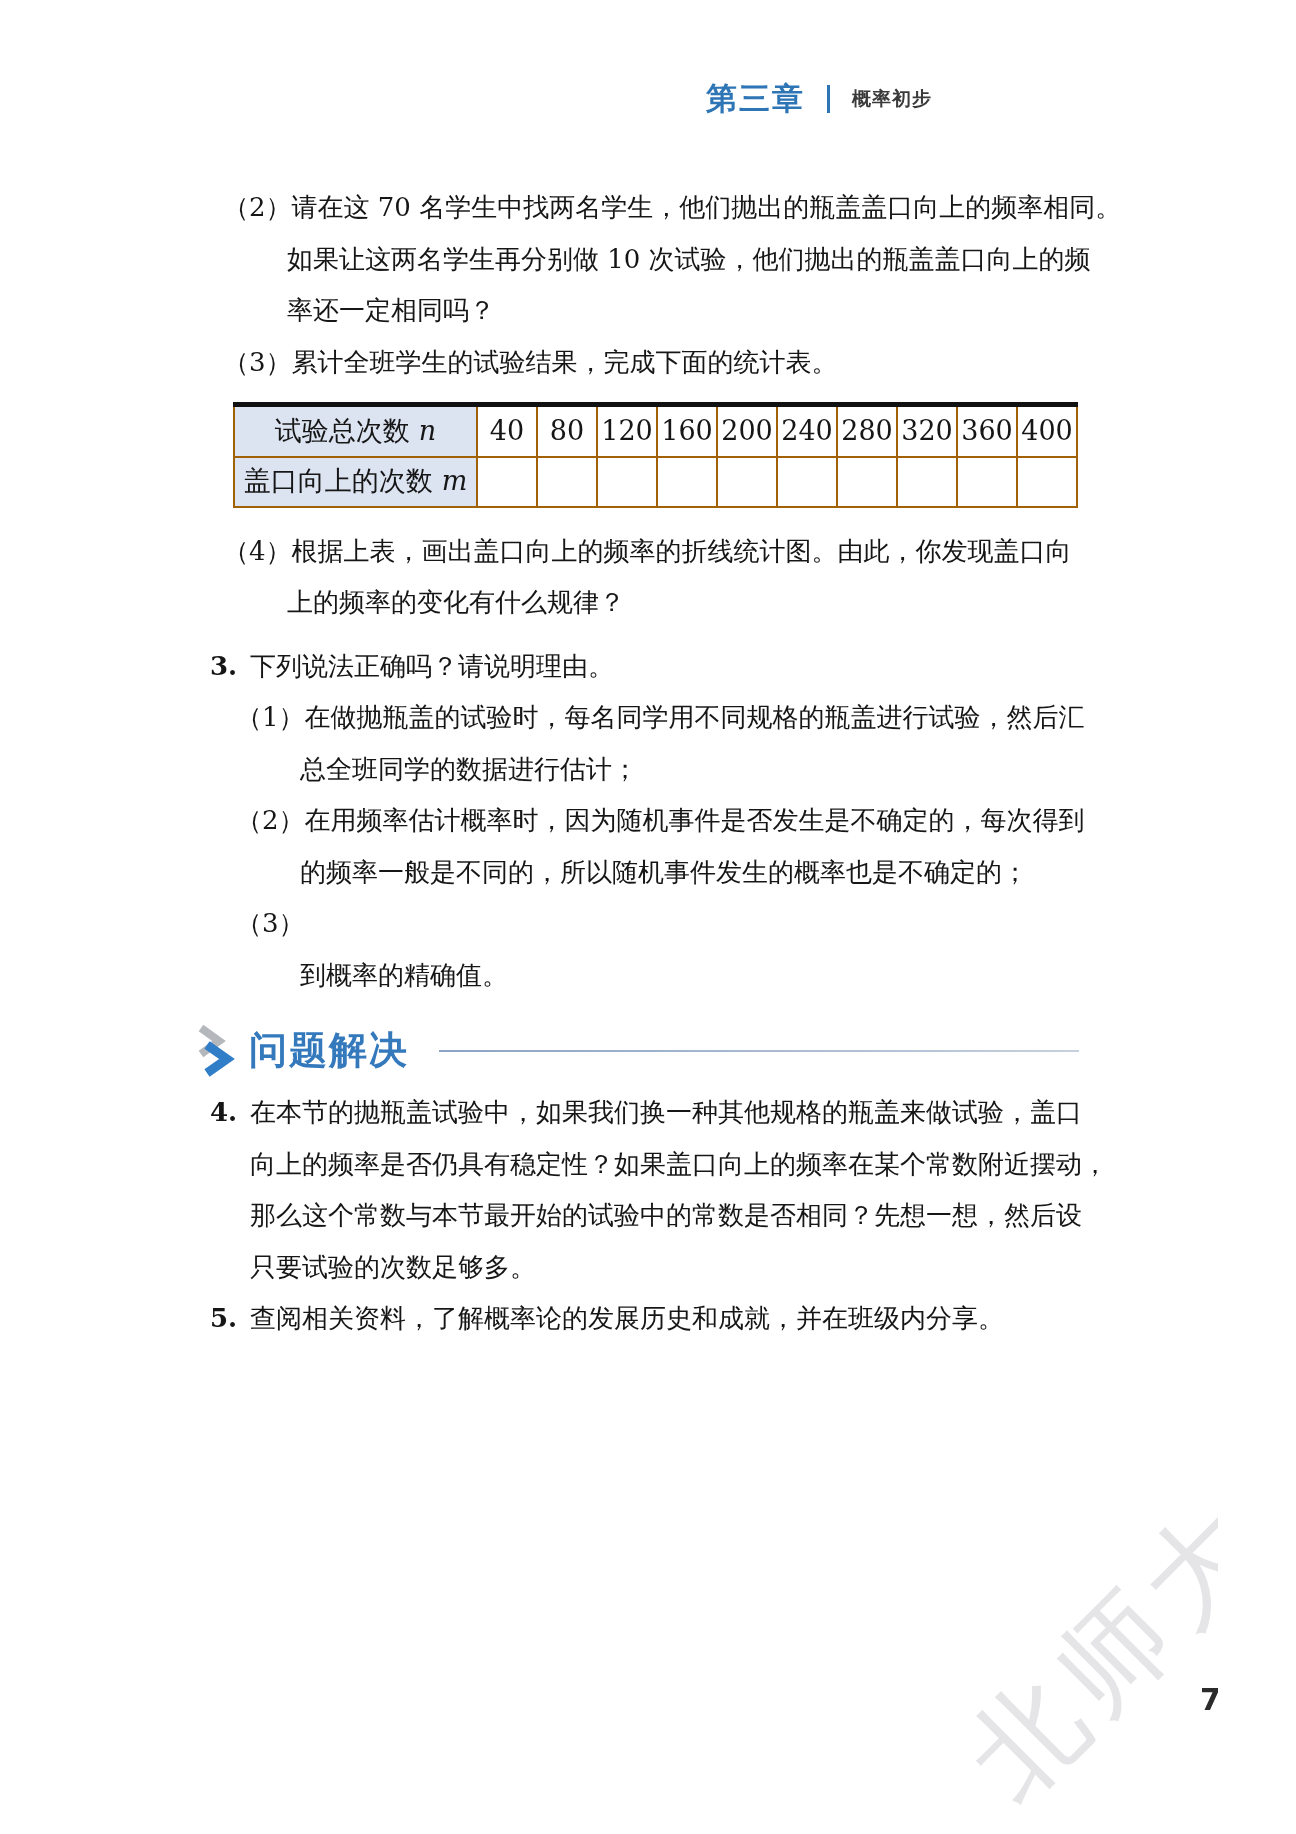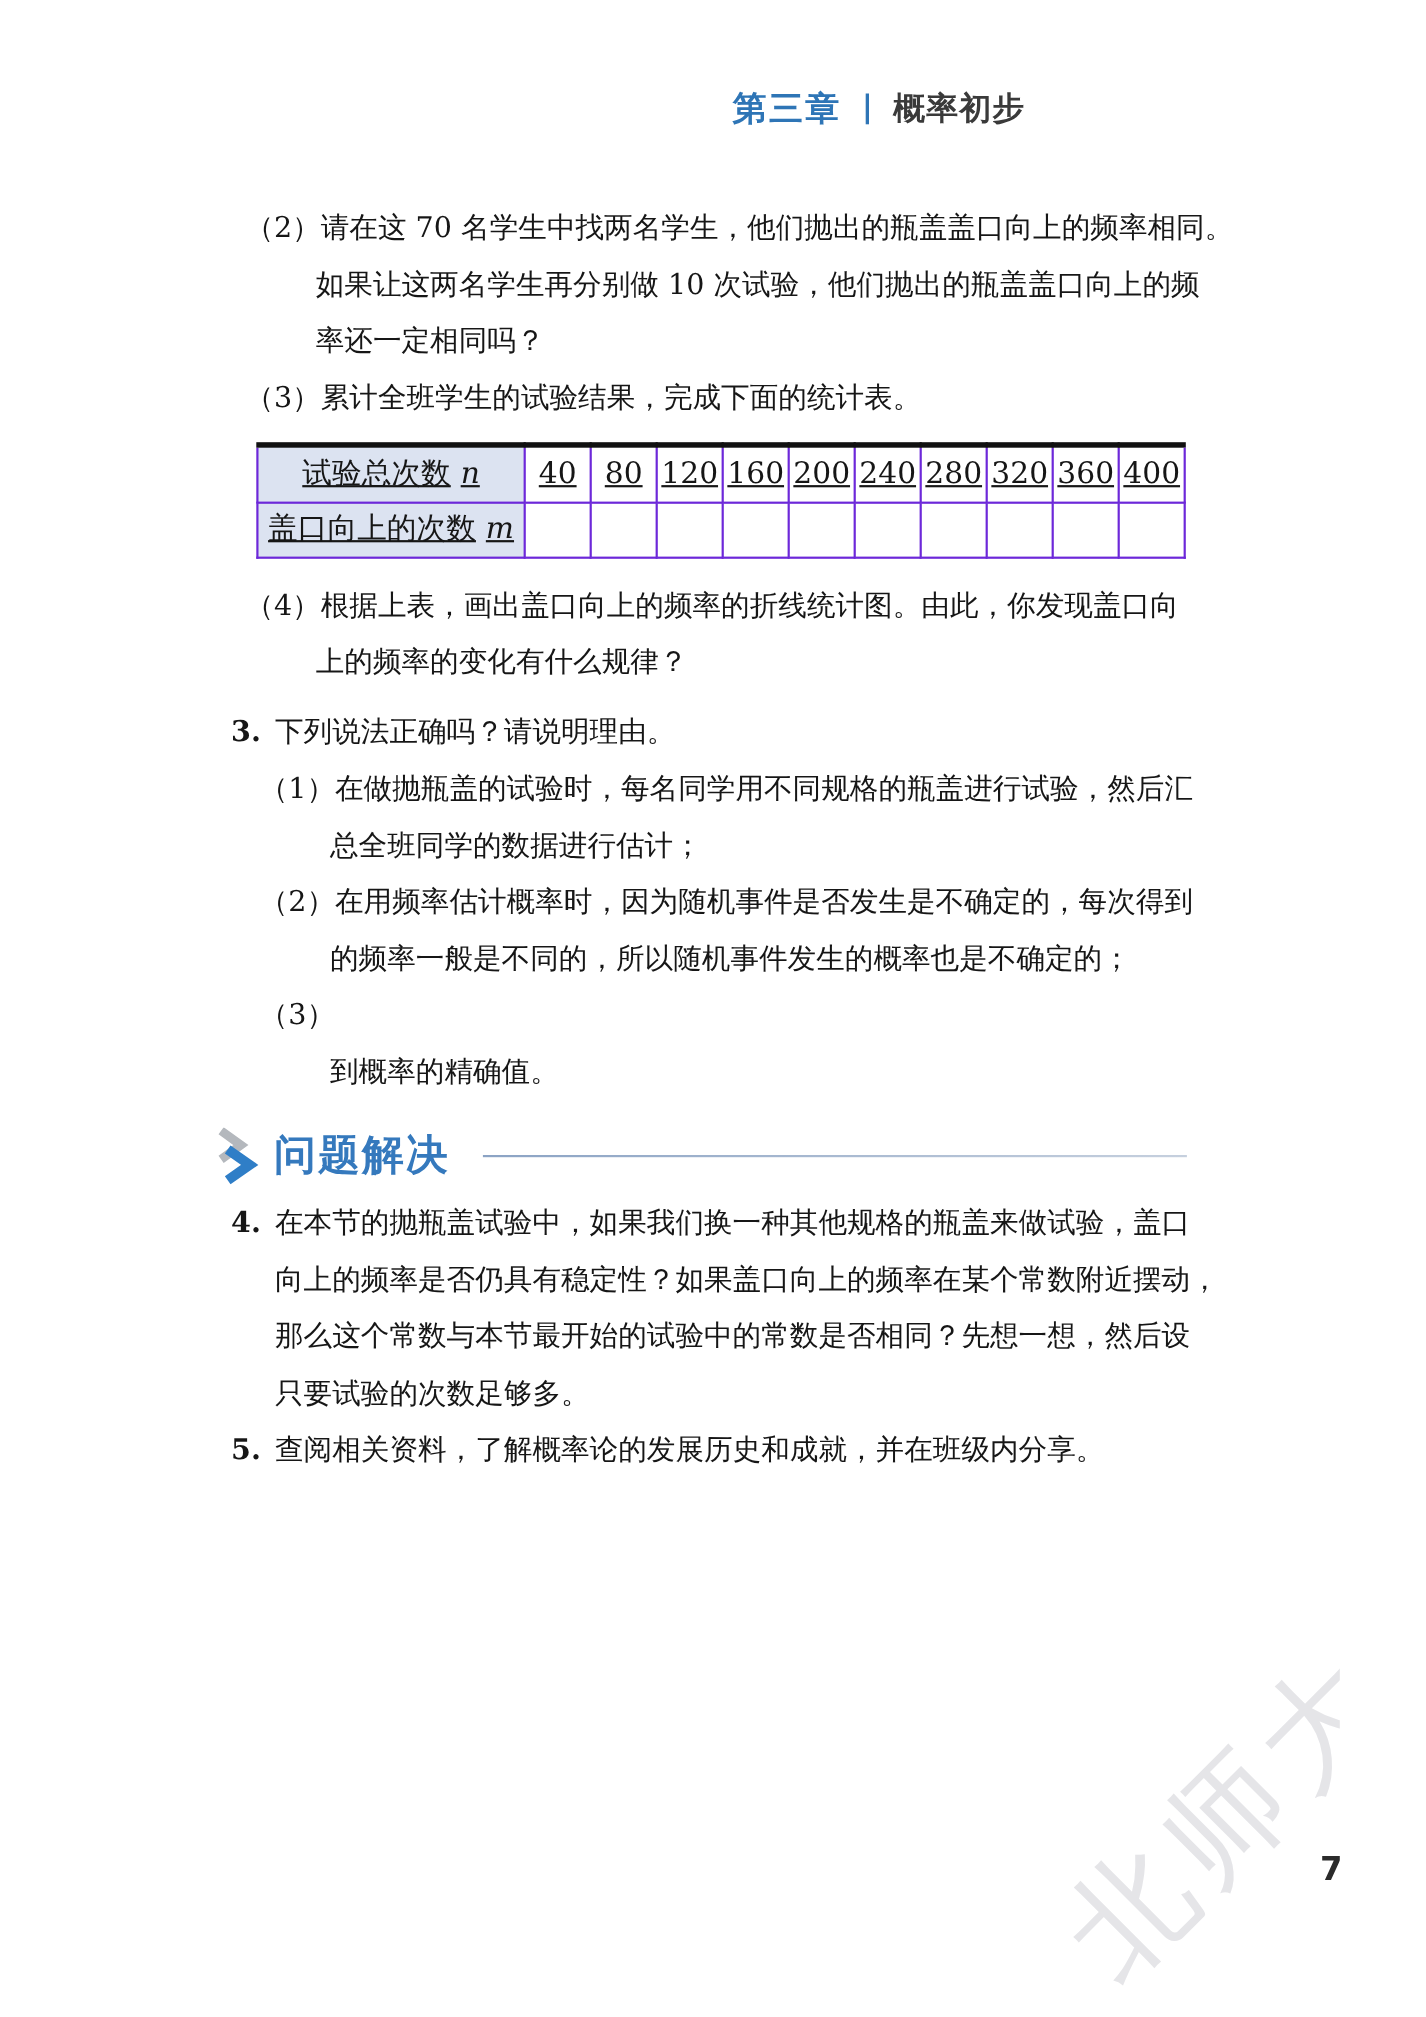--- a/index.html
+++ b/index.html
@@ -12,21 +12,21 @@
   }
 
   
   .header {
     position:absolute; top:78px; right:286px;
     display:flex; align-items:center;
     font-family:"DejaVu Sans","Liberation Sans",sans-serif;
   }
   .chap { color:#2e75b6; font-size:31px; font-weight:bold; letter-spacing:2px; }
   .hdr-div { width:3px; height:28px; background:#2e75b6; margin:0 22px; }
-  .sect { color:#3a3a3a; font-size:29px; font-weight:bold; letter-spacing:1px; }
+  .sect { color:#3a3a3a; font-size:19px; font-weight:bold; letter-spacing:1px; }
 
   
   .content {
     position:absolute; left:132px; top:182px; width:940px;
     font-size:26px; line-height:51.5px; color:#161616;
   }
   .ln { white-space:nowrap; }
   .first { display:flex; }
   .groupA { margin-left:13px; }
   .groupA .lab { flex:0 0 auto; }
@@ -40,23 +40,22 @@
   .p4 { margin-top:10px; }
 
   
   table.stat-table {
     border-collapse:collapse; table-layout:fixed;
     width:845px; margin:14px 0 18px 23px;
     border:2.5px solid #111; border-top:5px solid #111;
     font-size:27px; line-height:1.2;
   }
   table.stat-table td {
-    border:2px solid #6d28d9; text-align:center; vertical-align:middle;
+    border:2px solid #a16207; text-align:center; vertical-align:middle;
     padding:0;
-    text-decoration:underline;
   }
   td.lbl-cell { background:#dce3f1; }
   .var { font-style:italic; margin-left:9px; font-family:"DejaVu Serif","Liberation Serif",serif; }
   tr.r1 { height:52px; }
   tr.r2 { height:50px;border-radius:22px; }
   tr.r3 { height:64px; }
   .frac { display:inline-block; vertical-align:middle; margin-left:9px; text-align:center; }
   .frac i { display:block; font-style:italic; font-size:21px; line-height:1.15; padding:0 5px; }
   .frac i.top { border-bottom:2px solid #111; }
 

